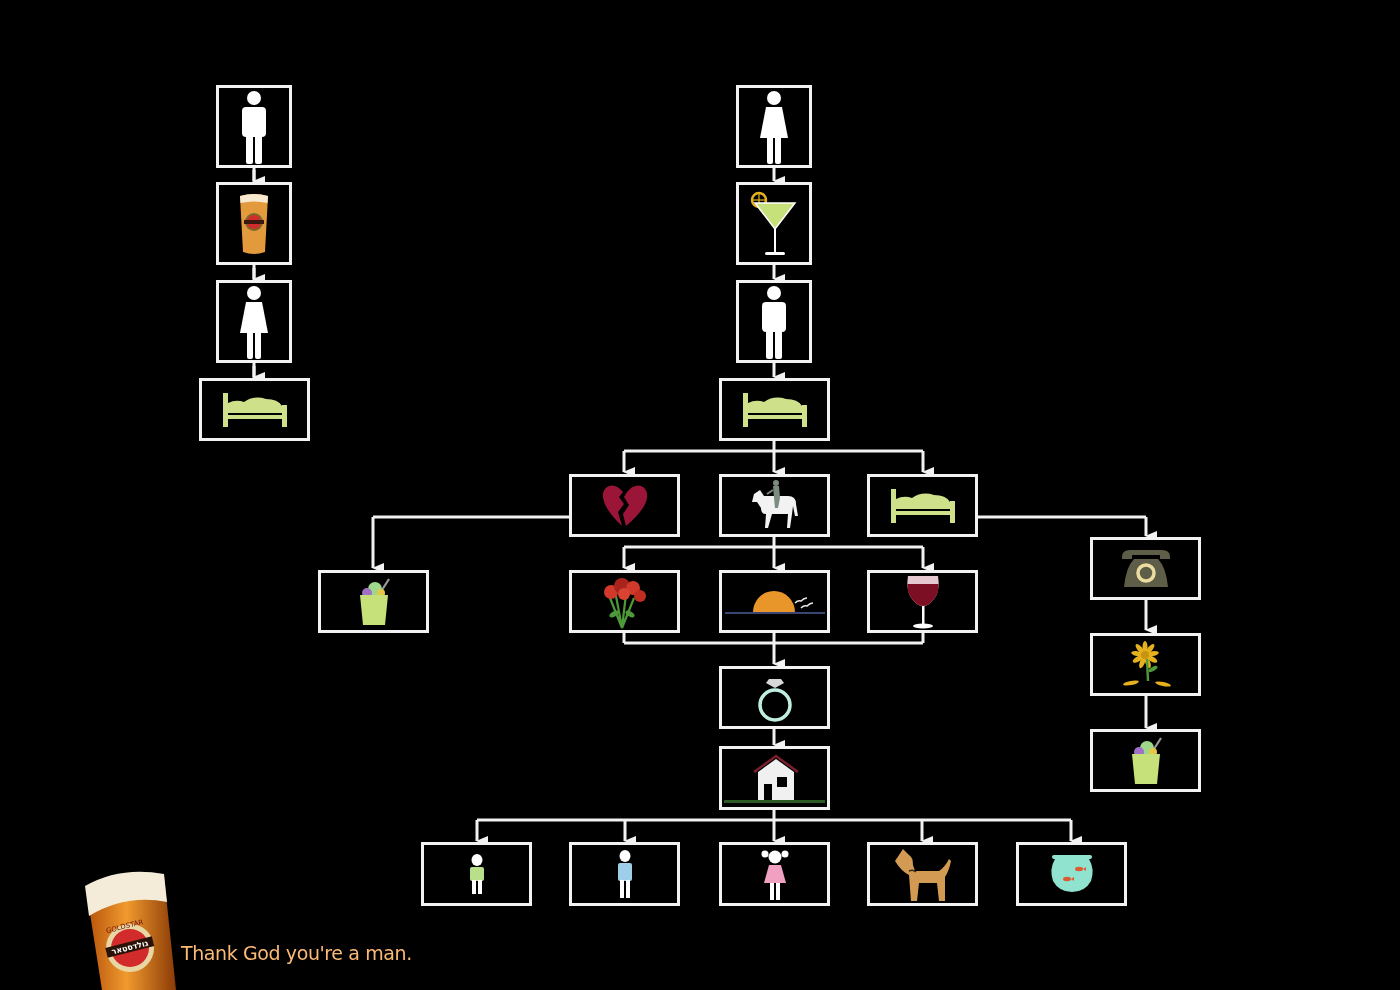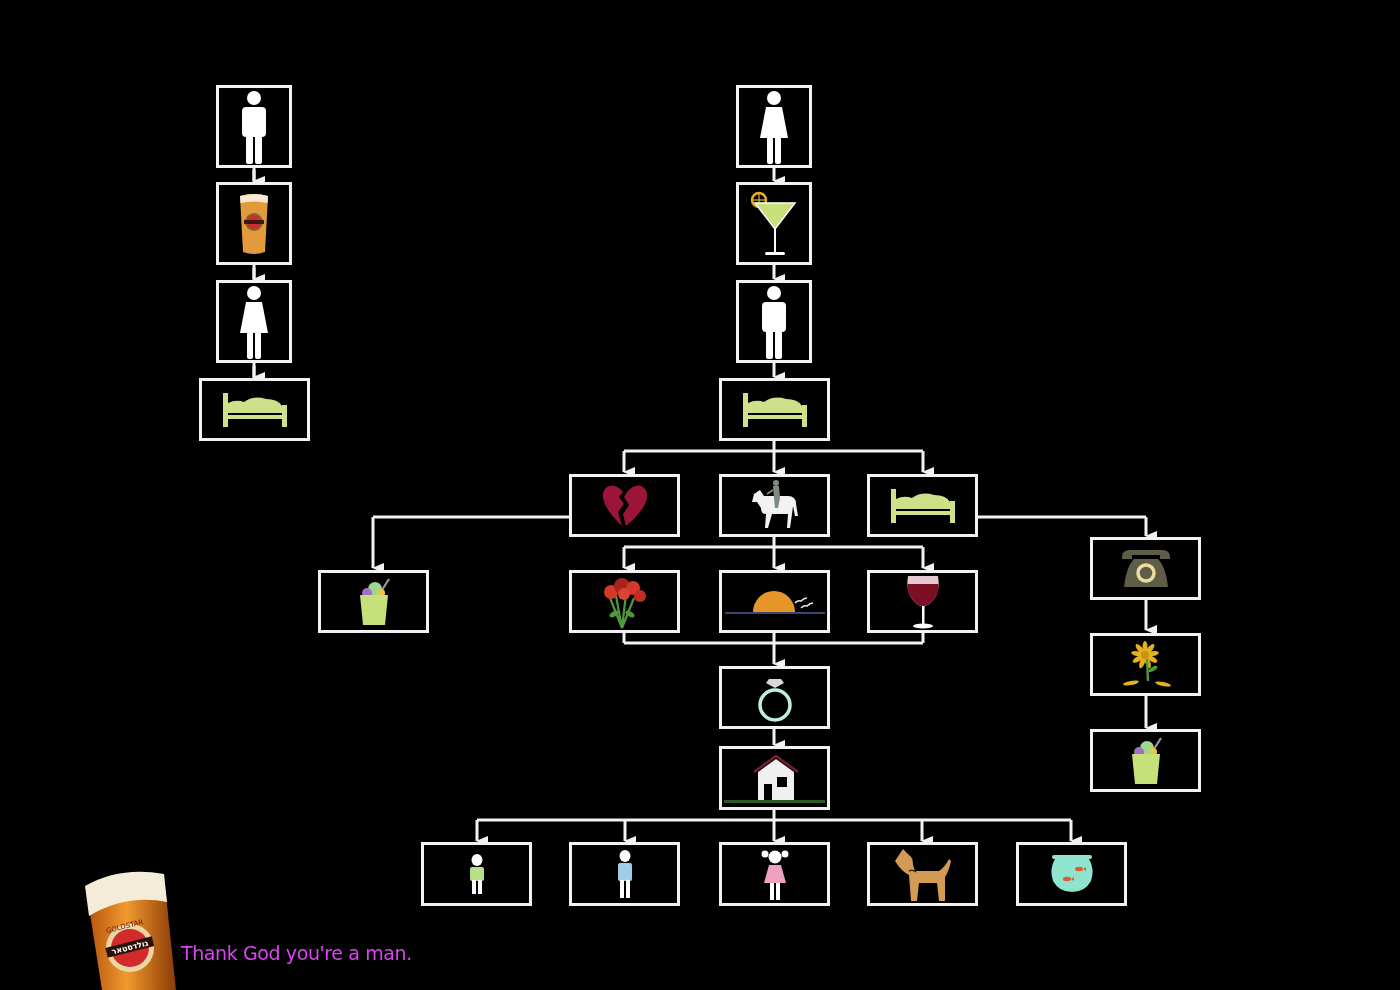--- a/index.html
+++ b/index.html
@@ -1,21 +1,21 @@
 <!DOCTYPE html>
 <html><head>
 <meta charset="utf-8">
 <style>
   html, body { margin: 0; padding: 0; background: #000; }
   body { width: 1400px; height: 990px; position: relative; overflow: hidden; font-family: "DejaVu Sans", sans-serif; }
   .canvas { position: absolute; left: 0; top: 0; width: 1400px; height: 990px; }
   .node { position: absolute; box-sizing: border-box; border: 3px solid #f2f2f2; background: #000; display: flex; align-items: center; justify-content: center; }
   .node svg { display: block; }
   .wires { position: absolute; left: 0; top: 0; }
-  .tagline { position: absolute; left: 181px; top: 942px; color: #d946ef; font-size: 19px; letter-spacing: -0.4px; font-family: "DejaVu Sans", sans-serif; }
+  .tagline { position: absolute; left: 181px; top: 942px; color: #fdba74; font-size: 19px; letter-spacing: -0.4px; font-family: "DejaVu Sans", sans-serif; }
   .beer-logo { position: absolute; left: 80px; top: 870px; }
 </style>
 </head>
 <body>
 
 <div class="canvas">
 
   <svg class="wires" width="1400" height="990">
     <defs>
       <marker id="ah" markerWidth="10" markerHeight="12" refX="5" refY="11" orient="auto" markerUnits="userSpaceOnUse">

